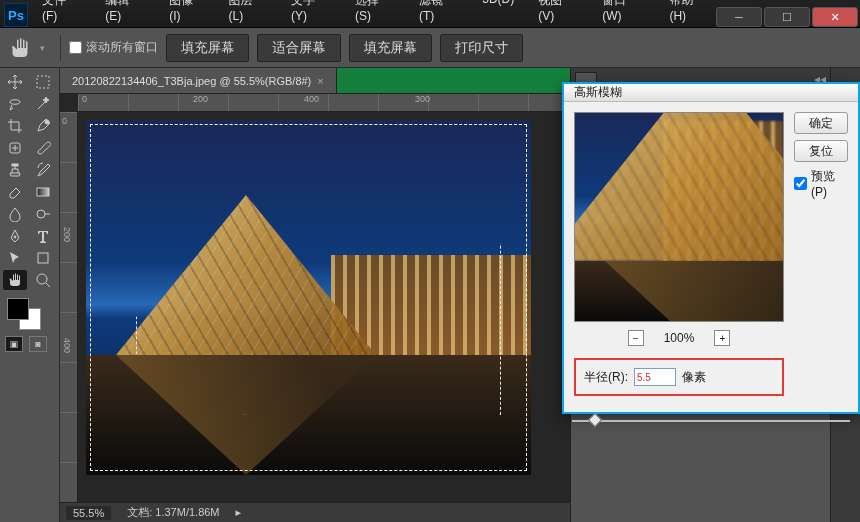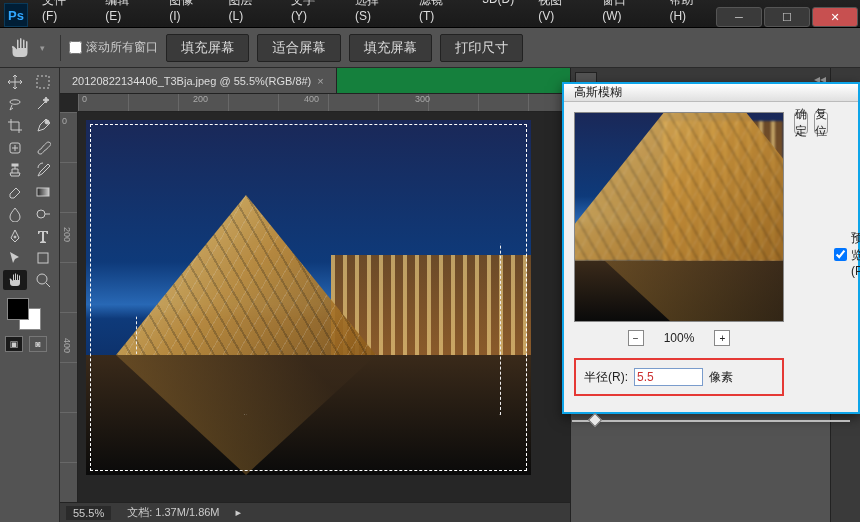--- a/index.html
+++ b/index.html
@@ -61,32 +61,32 @@
 .right-panels { width: 260px; background: #3a3a3a; border-left: 1px solid #222; display: flex; flex-direction: column; }
 .minitabs { height: 26px; display: flex; gap: 6px; padding: 4px; }
 .minitab { width: 22px; height: 18px; background: #535353; border: 1px solid #222; }
 .panel-body { flex: 1; background: #535353; }
 
 
 .dialog { position: absolute; right: 0; top: 82px; width: 298px; height: 332px; background: #f0f0f0; border: 2px solid #0ea5e9; box-shadow: 0 4px 12px rgba(0,0,0,0.5); display: flex; flex-direction: column; }
 .dlg-title { height: 26px; background: linear-gradient(#fff, #e0e0e0); color: #222; font-size: 12px; display: flex; align-items: center; padding: 0 10px; border-bottom: 1px solid #bbb; }
 .dlg-body { flex: 1; display: flex; padding: 10px; gap: 10px; }
 .dlg-left { flex: 1; display: flex; flex-direction: column; gap: 8px; }
-.dlg-right { width: 60px; display: flex; flex-direction: row; gap: 6px; }
+.dlg-right { width: 60px; display: flex; flex-direction: column; gap: 6px; }
 .dlg-btn { height: 22px; background: linear-gradient(#fcfcfc, #e4e4e4); border: 1px solid #999; border-radius: 3px; color: #222; font-size: 12px; display: flex; align-items: center; justify-content: center; cursor: pointer; }
 .dlg-check { display: flex; align-items: center; gap: 4px; color: #222; font-size: 12px; }
 .preview-box { width: 210px; height: 210px; border: 1px solid #888; overflow: hidden; position: relative; background: #0a1840; }
 .preview-box .pyramid { bottom: 60px; left: -30px; width: 320px; height: 200px; filter: blur(1px); }
 .preview-box .building { bottom: 60px; height: 140px; width: 120px; filter: blur(1px); }
 .preview-box .reflection { height: 60px; }
 .pv-controls { display: flex; align-items: center; justify-content: center; gap: 20px; color: #222; font-size: 12px; }
 .pv-btn { width: 16px; height: 16px; border: 1px solid #888; display: flex; align-items: center; justify-content: center; cursor: pointer; font-size: 10px; background: #fff; }
 .radius-box { border: 2px solid #e53935; padding: 8px; margin-top: 4px; }
 .radius-row { display: flex; align-items: center; gap: 6px; color: #222; font-size: 12px; }
-.radius-input { width: 69px; height: 18px; border: 1px solid #7a9ccc; background: #fff; color: #c33; font-size: 12px; padding: 0 2px; }
+.radius-input { width: 42px; height: 18px; border: 1px solid #7a9ccc; background: #fff; color: #c33; font-size: 10px; padding: 0 2px; }
 .radius-input::selection { background: #3399ff; color: #fff; }
 .slider { position: relative; height: 14px; margin-top: 8px; }
 .slider-track { position: absolute; top: 6px; left: 0; right: 0; height: 2px; background: #bbb; }
 .slider-thumb { position: absolute; top: 1px; left: 18px; width: 10px; height: 10px; background: #e8e8e8; border: 1px solid #666; transform: rotate(45deg); }
 .dlg-slider-outer { width: 100%; padding: 0 8px 8px; }
 
 .right-strip { width: 30px; background: #3a3a3a; border-left: 1px solid #222; }
 </style>
 </head>
 <body>

